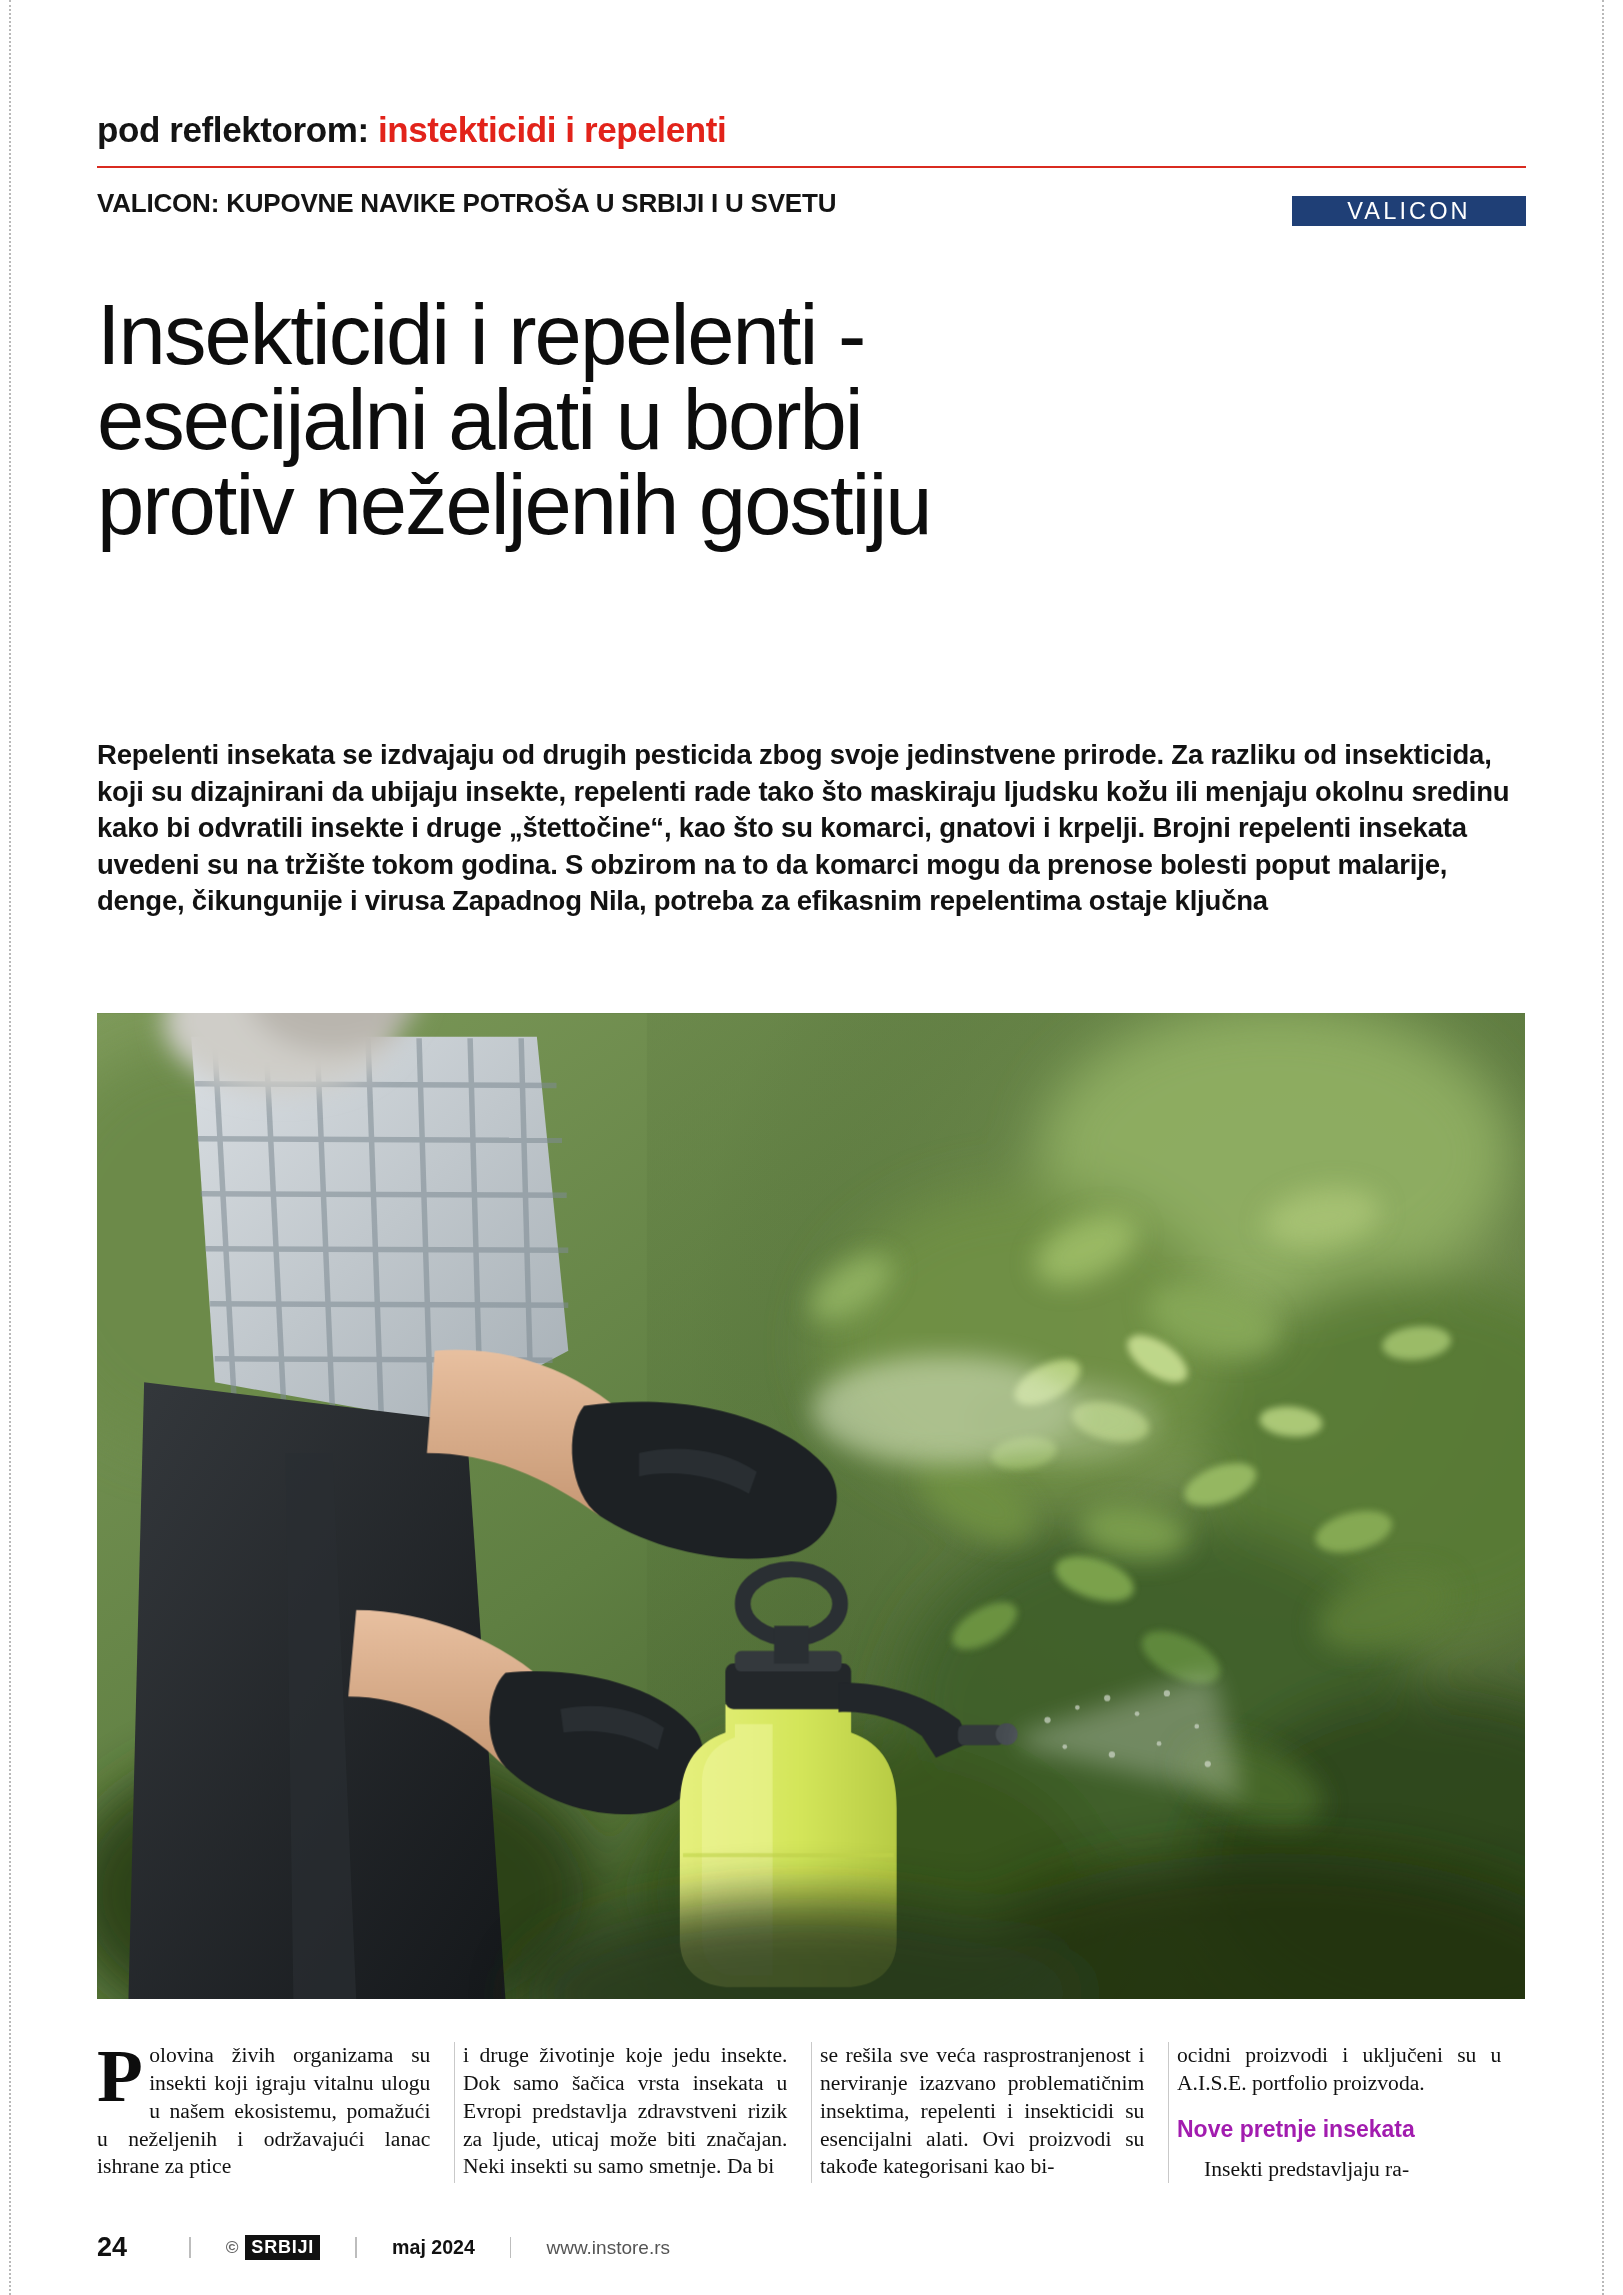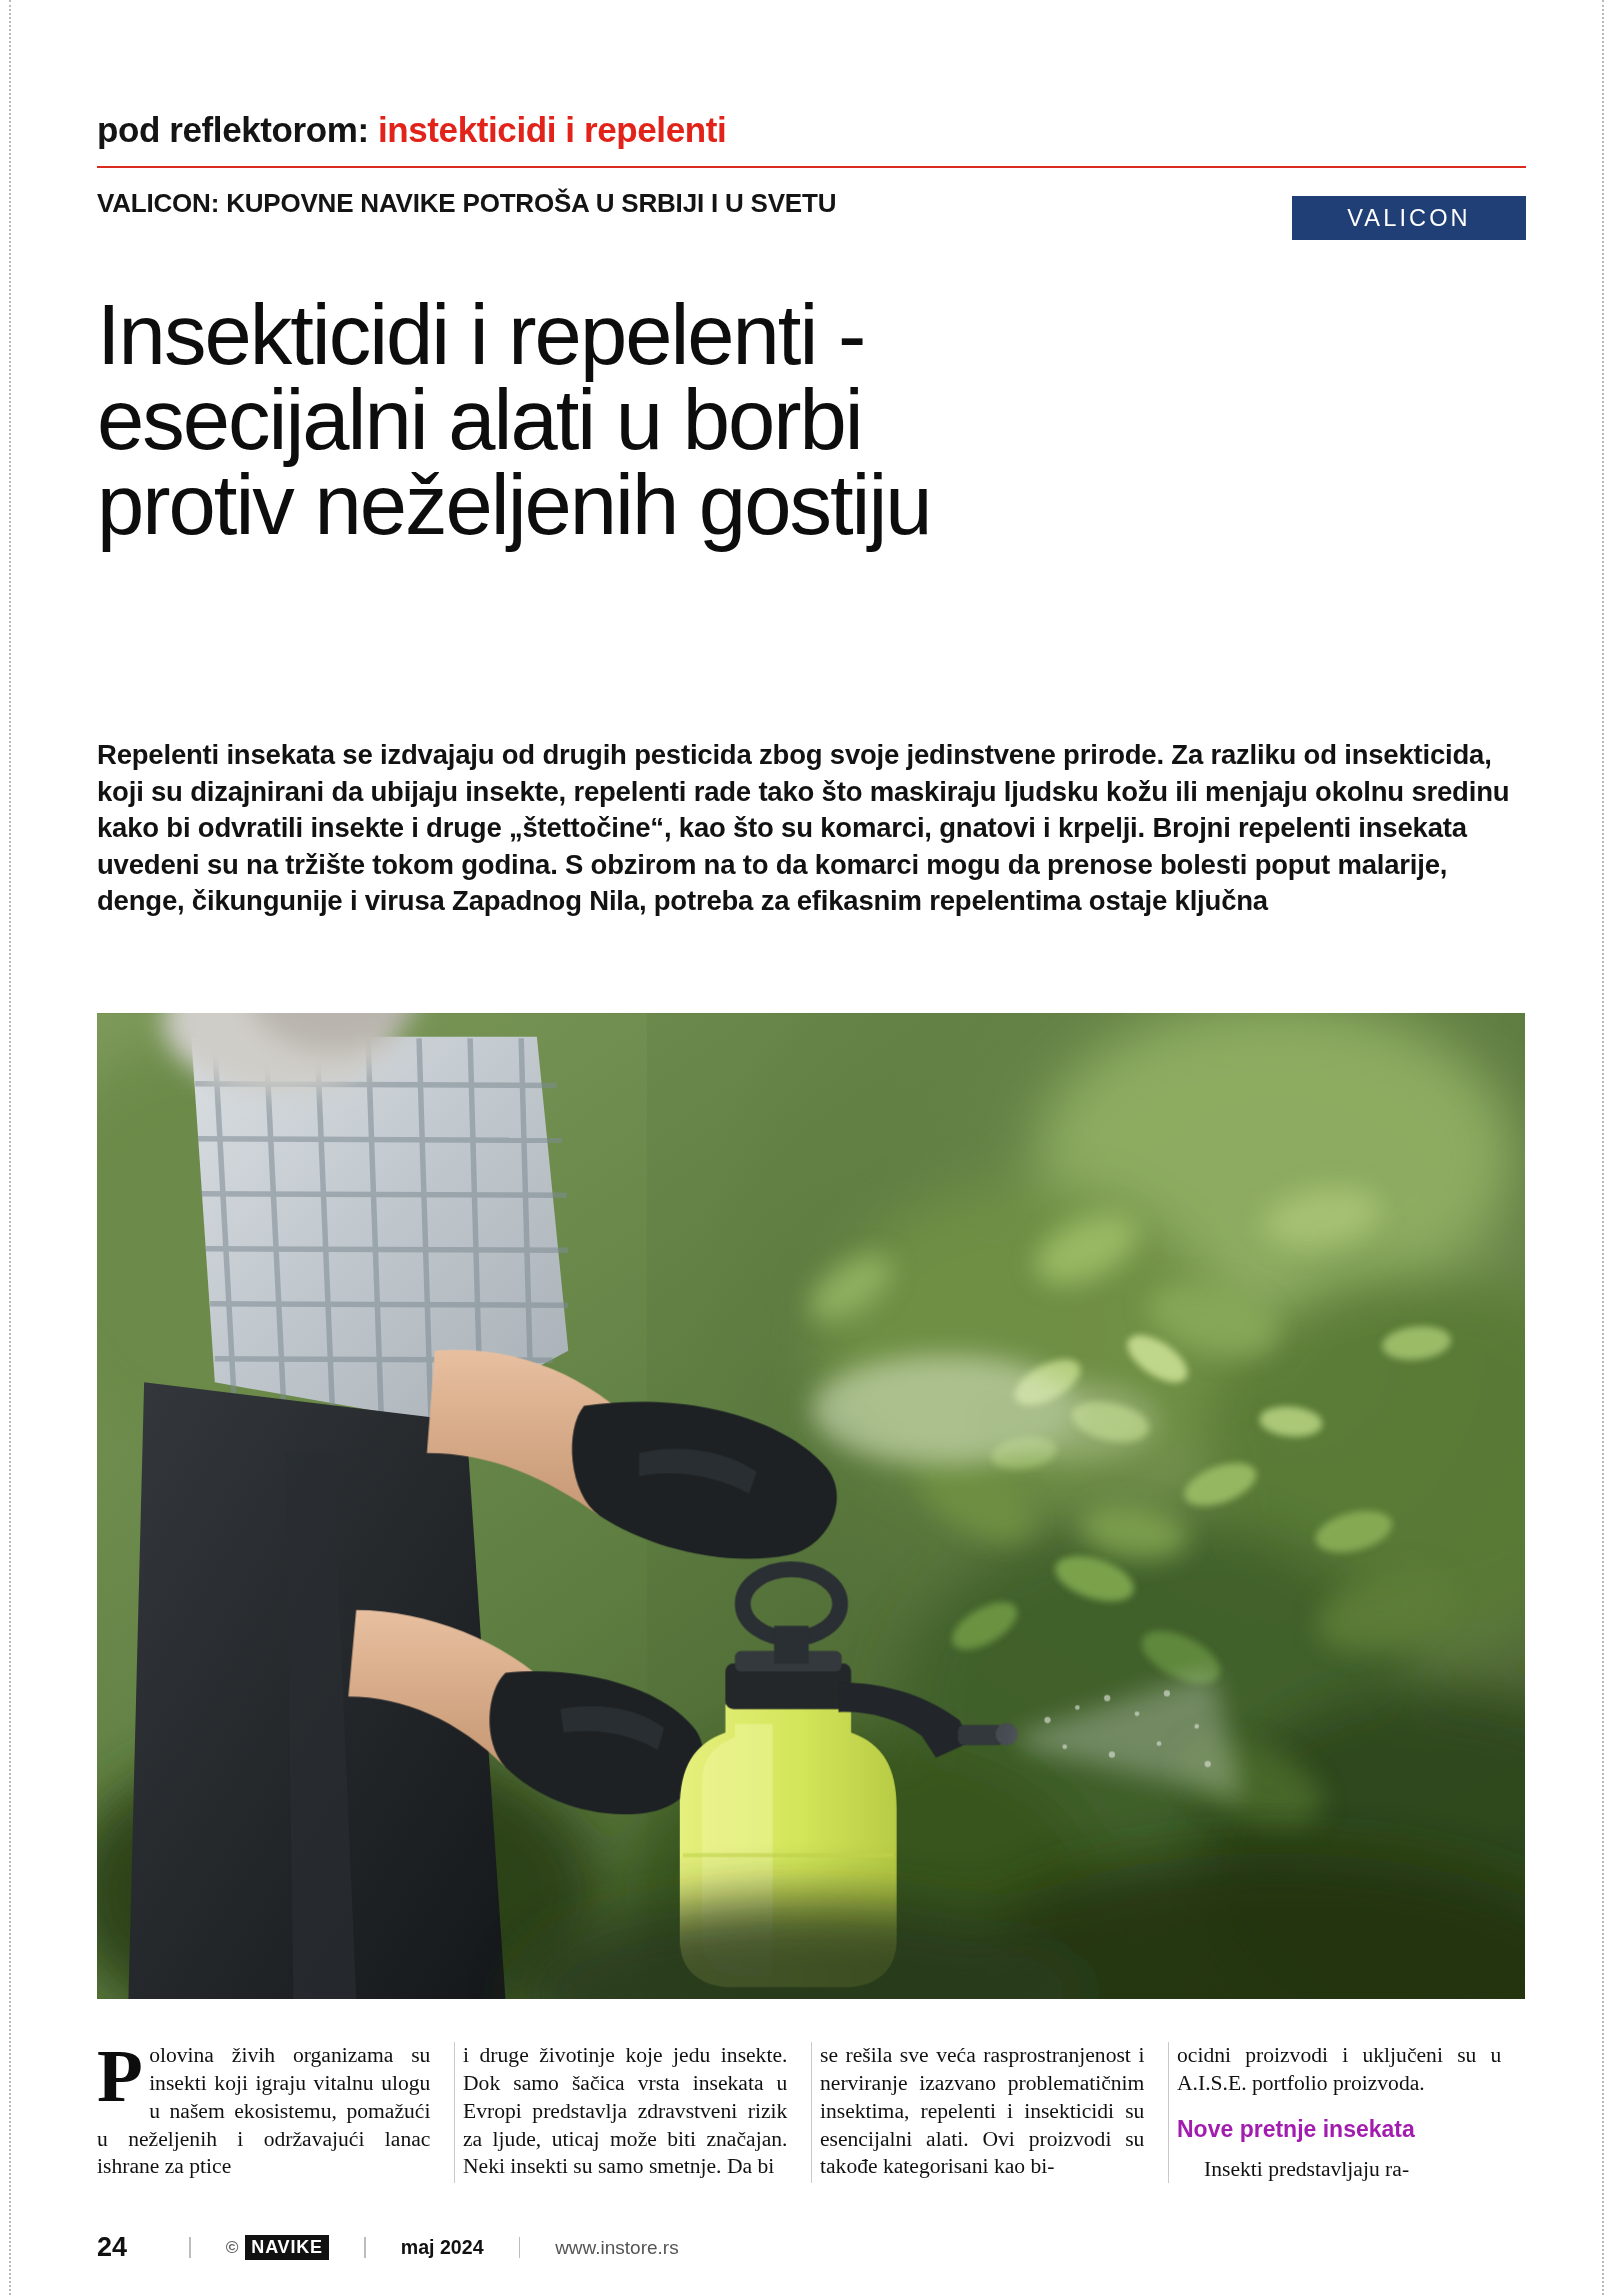--- a/index.html
+++ b/index.html
@@ -78,21 +78,21 @@
     font-weight: bold;
     letter-spacing: -0.2px;
     color: #141414;
     white-space: nowrap;
   }
   .valicon-logo {
     position: absolute;
     right: 0;
     top: 196px;
     width: 234px;
-    height: 44px;
+    height: 30px;
     background: #1f3f76;
     color: #ffffff;
     font-size: 23.6px;
     letter-spacing: 3.1px;
     display: flex;
     align-items: center;
     justify-content: center;
     font-weight: normal;
   }
 
@@ -436,21 +436,21 @@
       </div>
     </div>
 
   </div>
 
   <div class="footer">
     <span class="pagenum">24</span>
     <span class="foot-sep"></span>
     <span class="store-mark">
       <span class="copy-c">©</span>
-      <span class="store-badge">NAVIKE</span>
+      <span class="store-badge">SRBIJI</span>
     </span>
     <span class="foot-sep"></span>
     <span class="foot-date">maj 2024</span>
     <span class="foot-sep"></span>
     <span class="foot-url">www.instore.rs</span>
   </div>
 
 </div>
 
 

